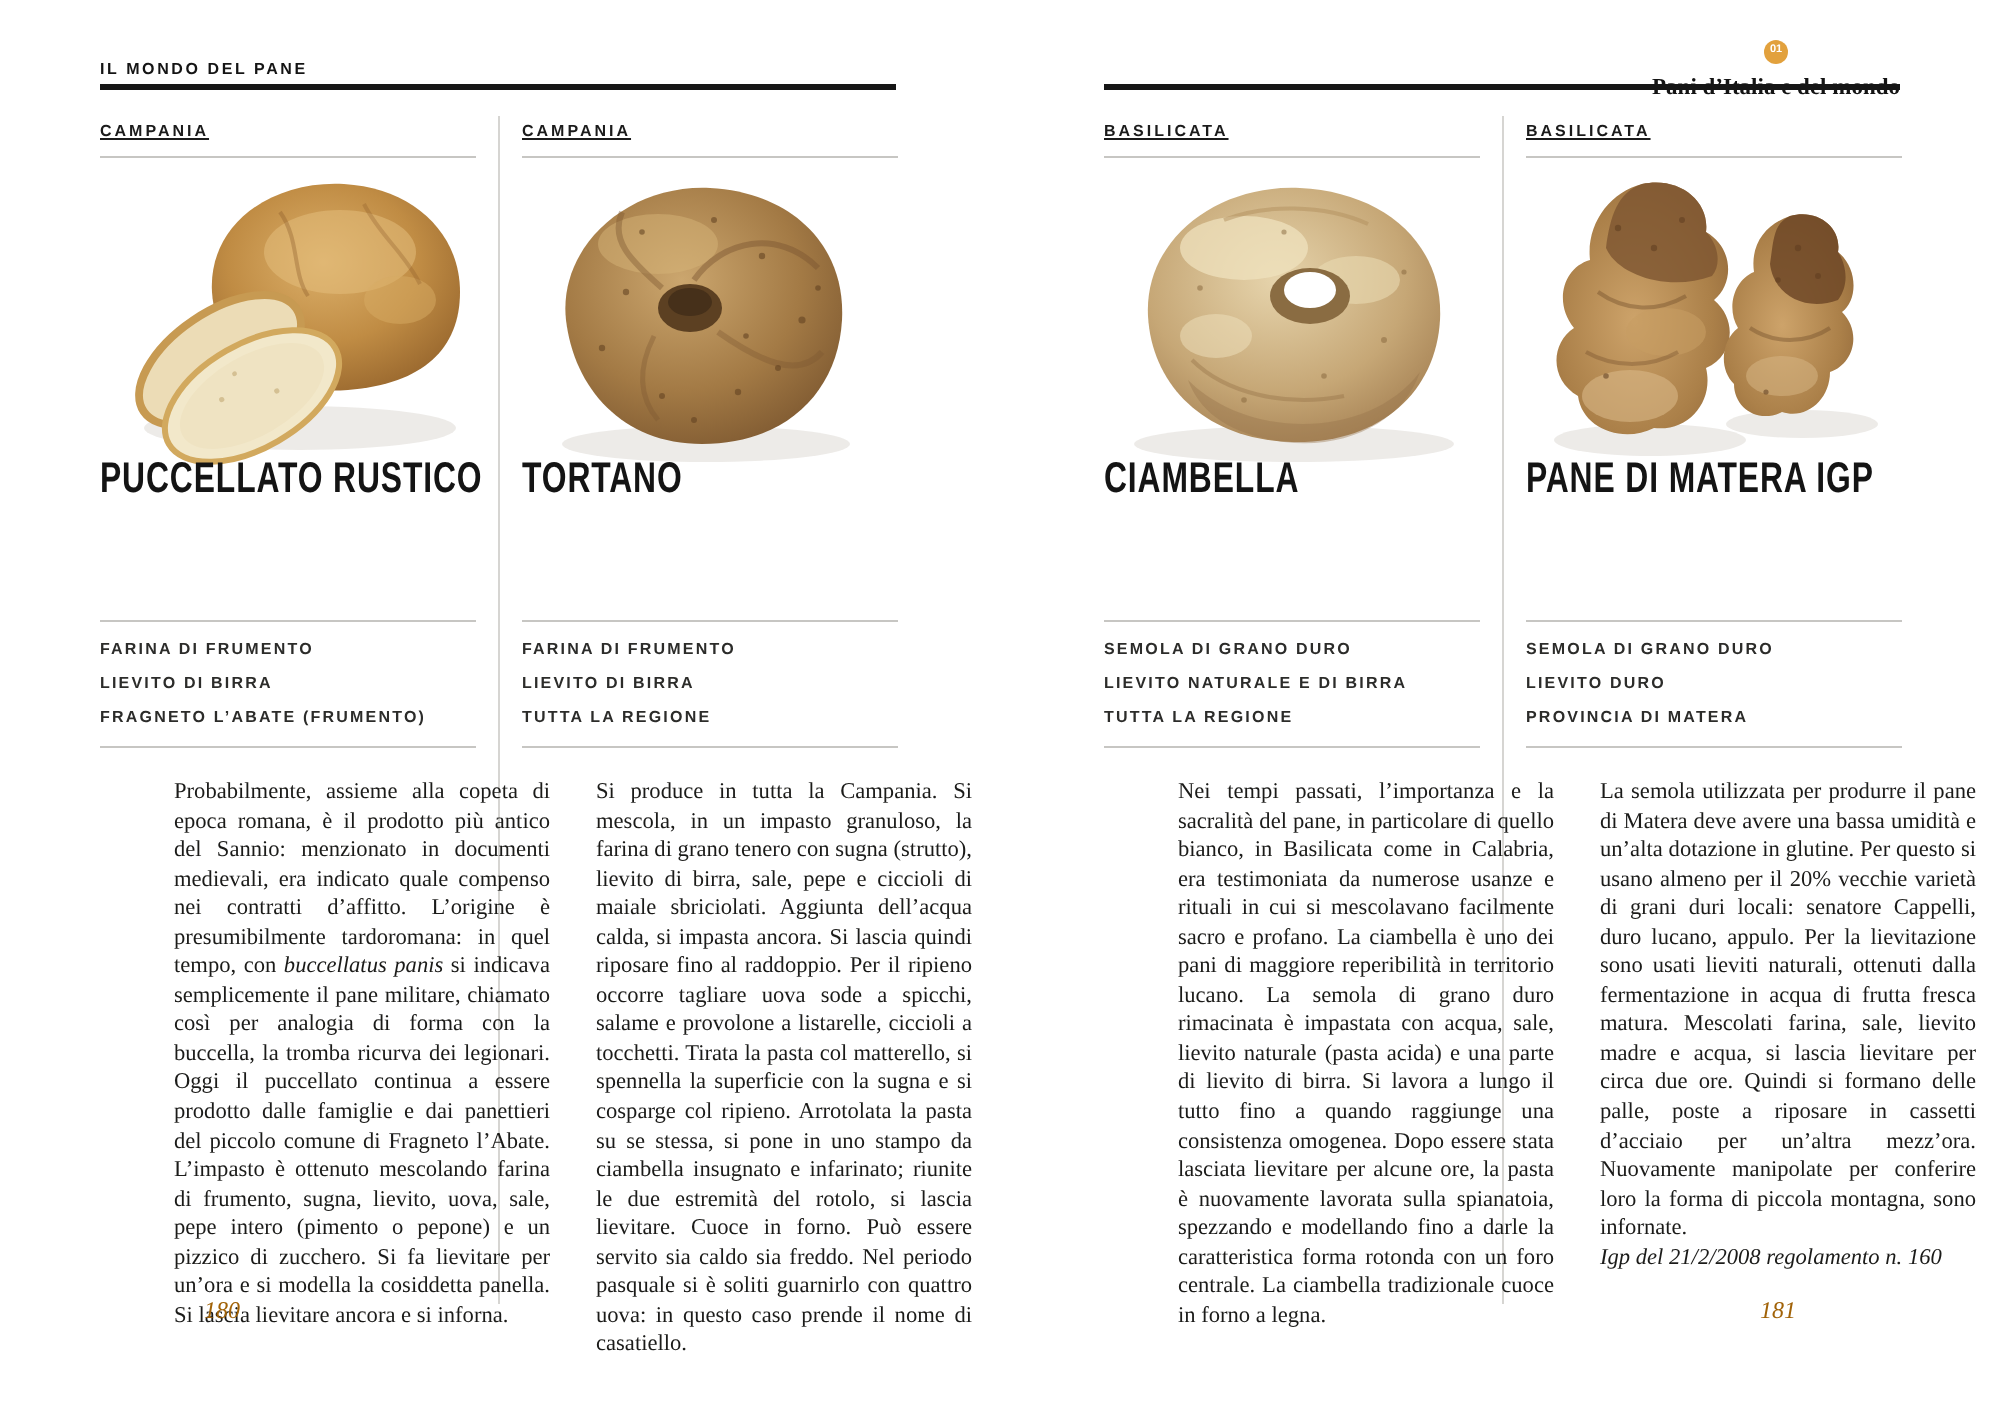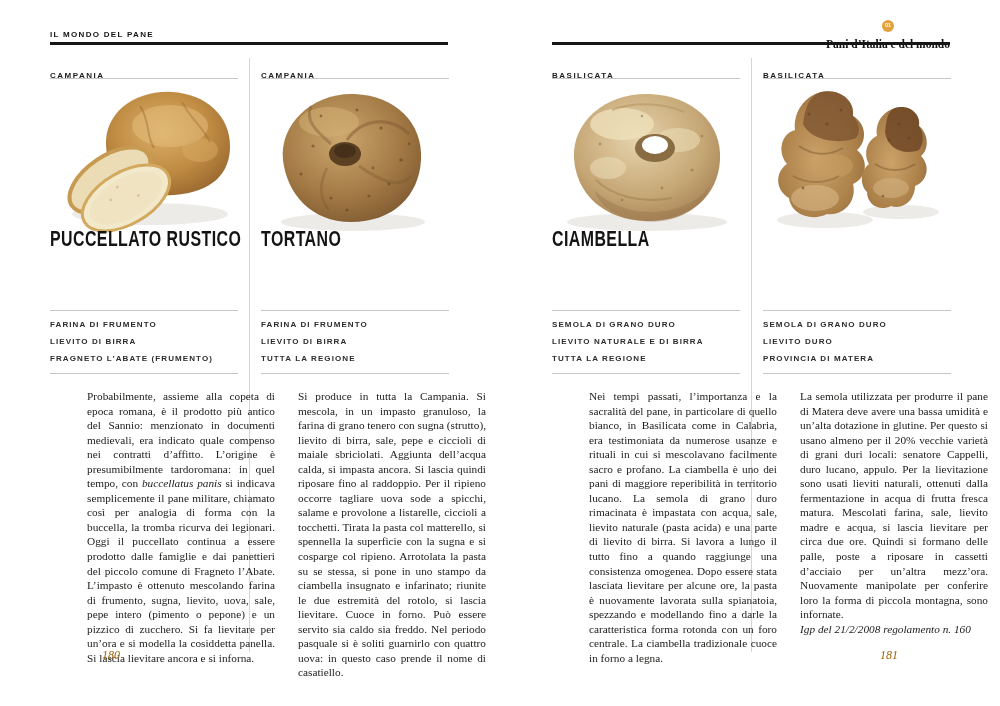--- a/index.html
+++ b/index.html
@@ -23,21 +23,21 @@
     width:12px; height:12px; border-radius:50%;
     color:#fff; font-family:"Liberation Sans", sans-serif; font-size:5.5px; font-weight:bold;
     display:flex; align-items:center; justify-content:center; line-height:1;
   }
   .thick-rule { position:absolute; top:42px; left:0; width:398px; height:3px; background:#161616; }
   .col-divider { position:absolute; top:58px; left:199px; width:1px; height:594px; background:#d6d5d2; }
 
   .col { position:absolute; top:58px; width:188px; height:620px; }
   .col-a { left:0; } .col-b { left:211px; }
 
-  .region { position:absolute; top:13px; left:0; font-size:8px; font-weight:bold; letter-spacing:1.5px; color:#1b1b1b; }
+  .region { position:absolute; top:3px; left:0; font-size:8px; font-weight:bold; letter-spacing:1.5px; color:#1b1b1b;text-decoration:underline; }
   .thin-rule { position:absolute; left:0; width:188px; height:1px; background:#c7c6c3; }
   .r-region { top:20px; }
   .photo { position:absolute; top:22px; left:0; width:188px; height:154px; }
   .photo svg { display:block; width:188px; height:154px; }
 
   .bread-title { position:absolute; top:169px; left:0; white-space:nowrap; }
   .bread-title span {
     display:inline-block; font-size:21.5px; font-weight:bold; letter-spacing:0.6px;
     transform:scaleX(0.74); transform-origin:0 0; color:#141414;
   }
@@ -236,20 +236,21 @@
               <circle cx="64" cy="44" r="1.6"></circle>
               <circle cx="78" cy="30" r="1.5"></circle>
             <circle cx="136" cy="44" r="1.6"></circle>
               <circle cx="146" cy="58" r="1.5"></circle>
               <circle cx="126" cy="60" r="1.4"></circle>
             <circle cx="40" cy="108" r="1.4"></circle>
               <circle cx="120" cy="116" r="1.3"></circle>
           </g>
         </svg>
       </div>
+      <div class="bread-title"><span>PANE DI MATERA IGP</span></div>
       <div class="thin-rule r-ing-top"></div>
       <div class="ing ing-1">SEMOLA DI GRANO DURO</div>
       <div class="ing ing-2">LIEVITO DURO</div>
       <div class="ing ing-3">PROVINCIA DI MATERA</div>
       <div class="thin-rule r-ing-bot"></div>
       <div class="body-text"><span>La semola utilizzata per produrre il pane di Matera deve avere una bassa umidità e un’alta dotazione in glutine. Per questo si usano almeno per il 20% vecchie varietà di grani duri locali: senatore Cappelli, duro lucano, appulo. Per la lievitazione sono usati lieviti naturali, ottenuti dalla fermentazione in acqua di frutta fresca matura. Mescolati farina, sale, lievito madre e acqua, si lascia lievitare per circa due ore. Quindi si formano delle palle, poste a riposare in cassetti d’acciaio per un’altra mezz’ora. Nuovamente manipolate per conferire loro la forma di piccola montagna, sono infornate.</span><em class="block">Igp del 21/2/2008 regolamento n. 160</em></div>
     </div>
 
     <div class="pageno pageno-right">181</div>
   </div>

